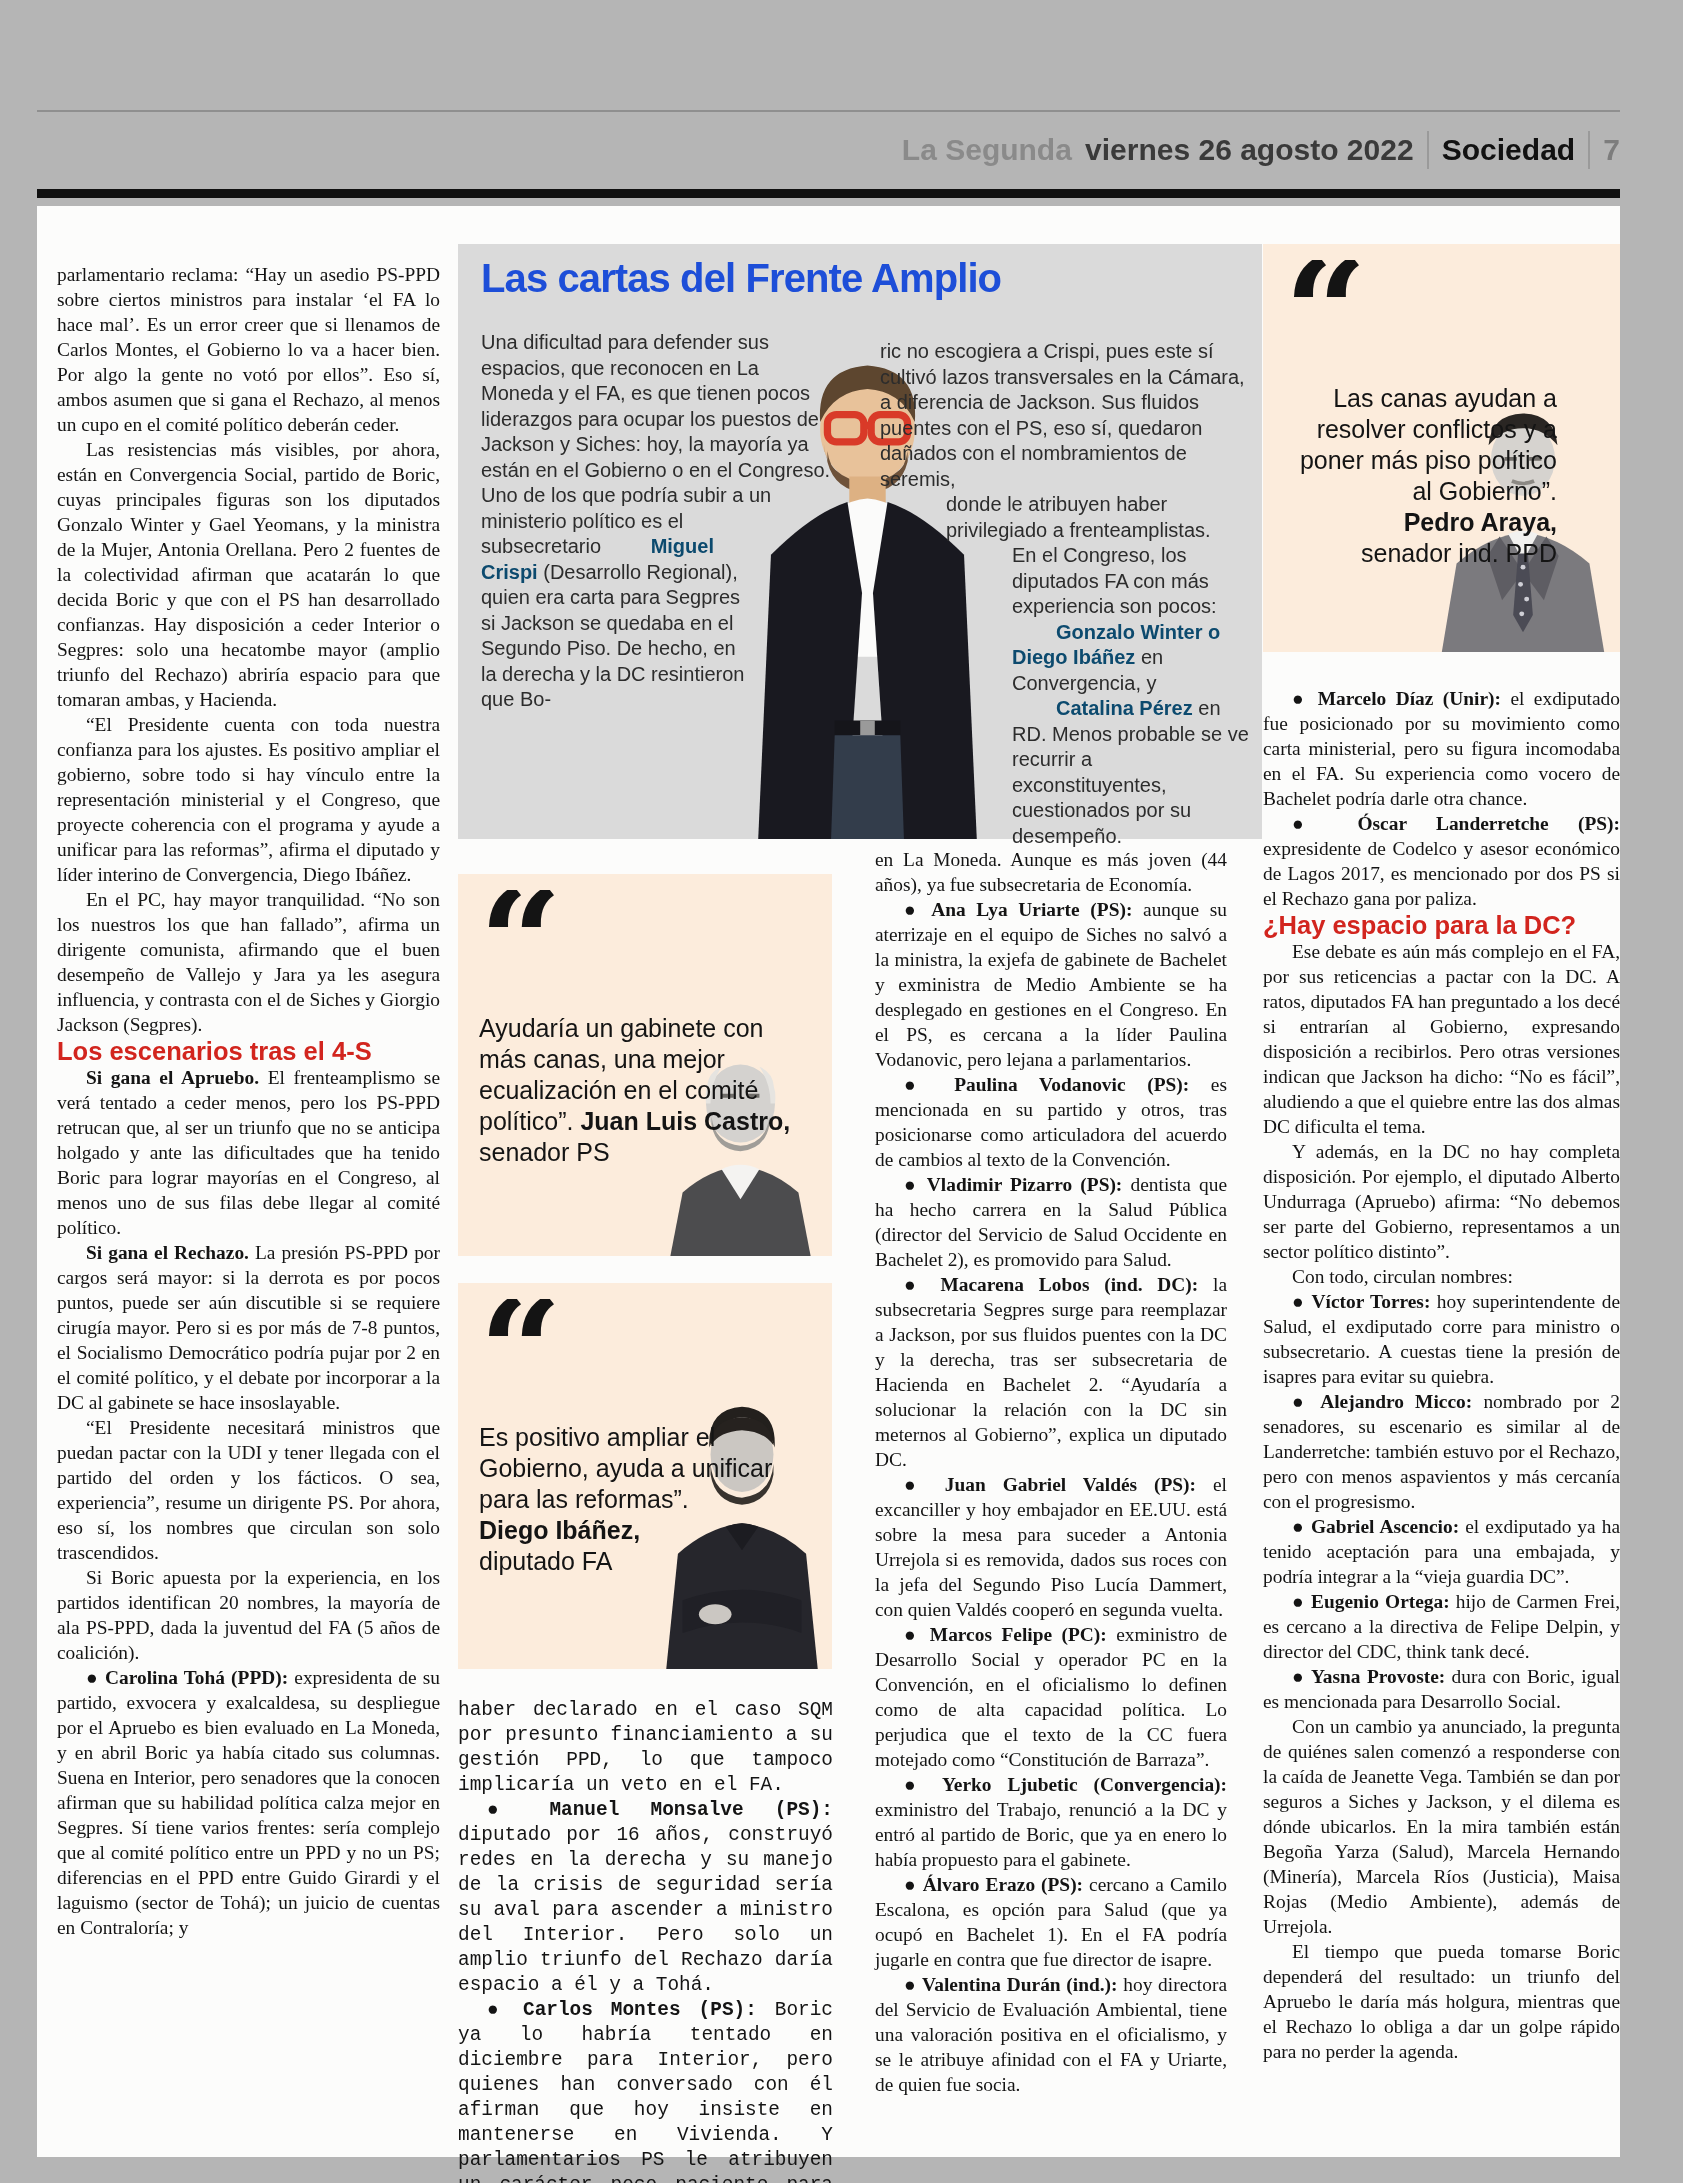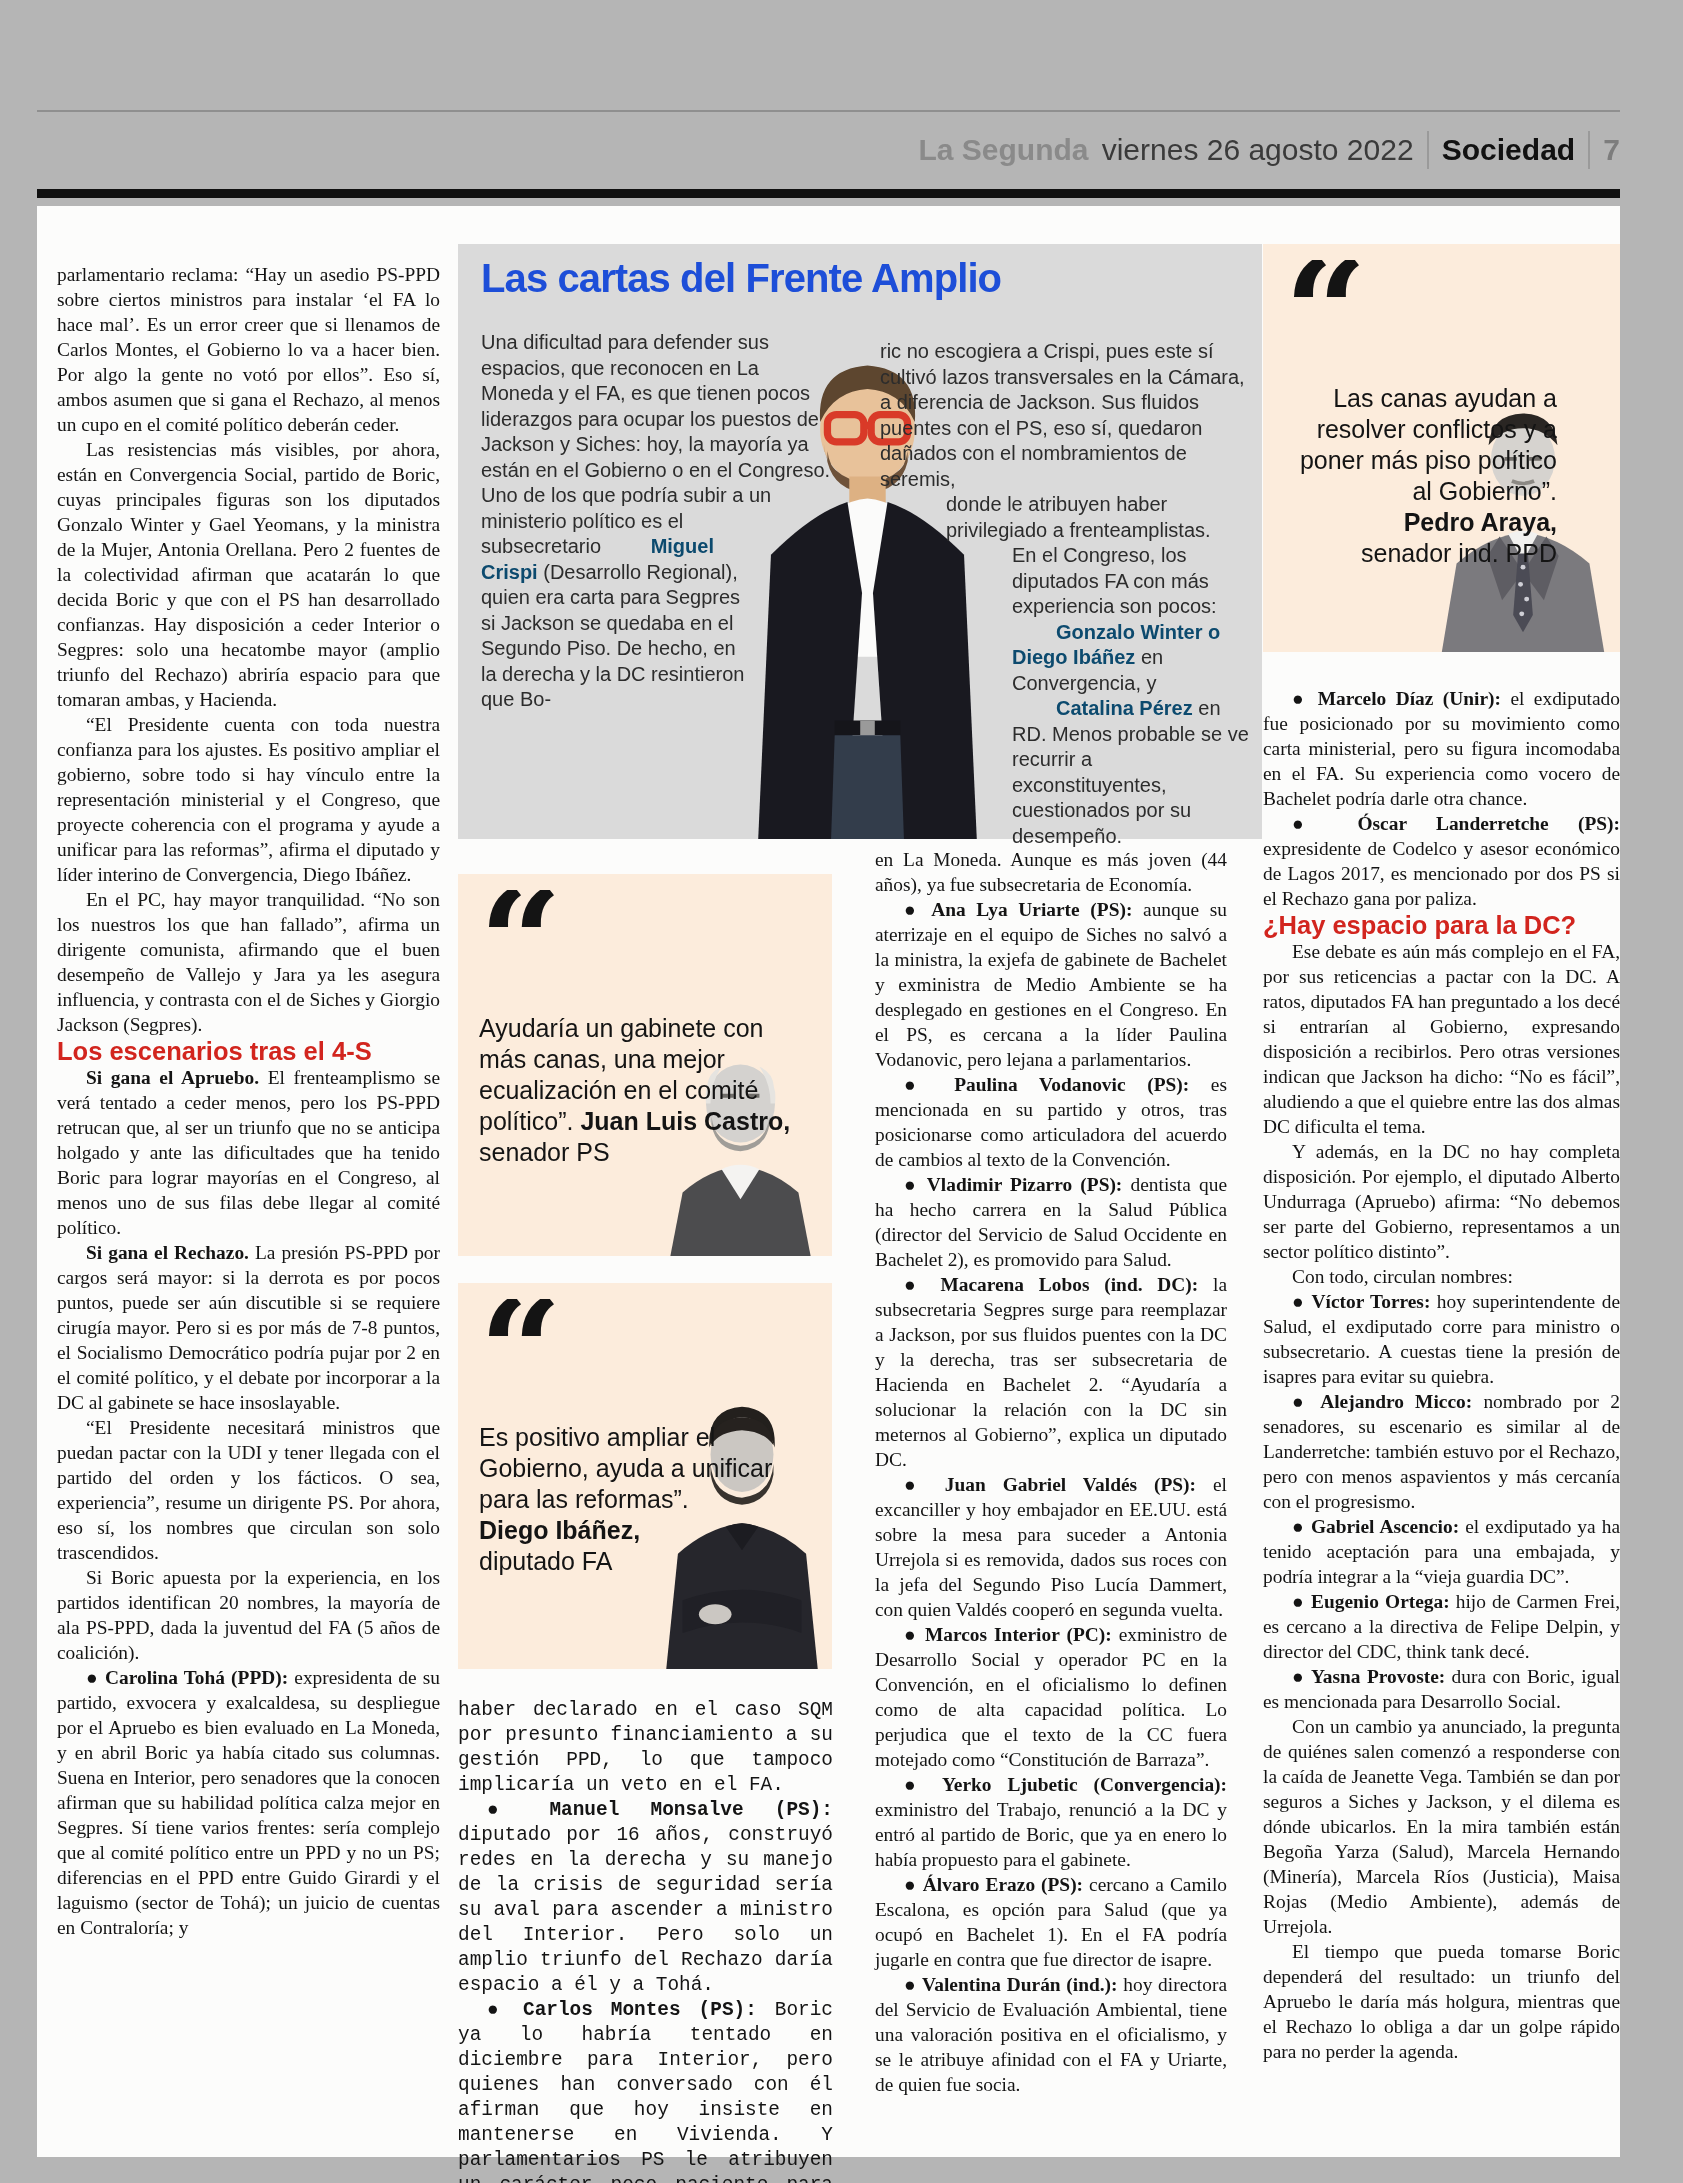--- a/index.html
+++ b/index.html
@@ -4,21 +4,21 @@
 <style>
   html,body{margin:0;padding:0;background:#b5b5b5;}
   .page{position:relative;width:1684px;height:2183px;background:#b5b5b5;font-family:"Liberation Serif",serif;overflow:hidden;}
   .content{position:absolute;left:37px;top:206px;width:1583px;height:1951px;background:#fcfcfb;}
 
   
   .mast-rule-thin{position:absolute;left:37px;top:110px;width:1583px;height:1.8px;background:#8f8f8f;}
   .mast-rule-thick{position:absolute;left:37px;top:189px;width:1583px;height:8.8px;background:#101010;}
   .masthead{position:absolute;left:37px;top:115px;width:1583px;height:70px;display:flex;justify-content:flex-end;align-items:center;gap:13.2px;font-family:"Liberation Sans",sans-serif;font-size:30px;}
   .brand{font-weight:bold;color:#8a8a8a;}
-  .mdate{color:#3a3a3a;}
+  .mdate{color:#3a3a3a;font-weight:bold;}
   .mdiv{width:1.8px;height:38px;background:#9a9a9a;}
   .msection{font-weight:bold;color:#111;}
   .mpage{font-weight:bold;color:#7d7d7d;}
 
   
   .bodycol{position:absolute;font-size:19.4px;line-height:25px;color:#141414;text-align:justify;}
   .bodycol p{margin:0;}
   .ind{text-indent:29px;}
   .lead{font-weight:bold;}
   .redhead{font-family:"Liberation Sans",sans-serif;font-weight:bold;font-size:25.5px;line-height:28px;color:#d2251e;text-align:left;margin:15px 0 9.7px 0;text-indent:0;}
@@ -162,21 +162,21 @@
     <p class="ind"><span class="lead">● Carlos Montes (PS):</span><span> Boric ya lo habría tentado en diciembre para Interior, pero quienes han conversado con él afirman que hoy insiste en mantenerse en Vivienda. Y parlamentarios PS le atribuyen un carácter poco paciente para Segpres.</span></p>
   </div>
 
   <div class="bodycol col3">
     <p><span>en La Moneda. Aunque es más joven (44 años), ya fue subsecretaria de Economía.</span></p>
     <p class="ind"><span class="lead">● Ana Lya Uriarte (PS):</span><span> aunque su aterrizaje en el equipo de Siches no salvó a la ministra, la exjefa de gabinete de Bachelet y exministra de Medio Ambiente se ha desplegado en gestiones en el Congreso. En el PS, es cercana a la líder Paulina Vodanovic, pero lejana a parlamentarios.</span></p>
     <p class="ind"><span class="lead">● Paulina Vodanovic (PS):</span><span> es mencionada en su partido y otros, tras posicionarse como articuladora del acuerdo de cambios al texto de la Convención.</span></p>
     <p class="ind"><span class="lead">● Vladimir Pizarro (PS):</span><span> dentista que ha hecho carrera en la Salud Pública (director del Servicio de Salud Occidente en Bachelet 2), es promovido para Salud.</span></p>
     <p class="ind"><span class="lead">● Macarena Lobos (ind. DC):</span><span> la subsecretaria Segpres surge para reemplazar a Jackson, por sus fluidos puentes con la DC y la derecha, tras ser subsecretaria de Hacienda en Bachelet 2. “Ayudaría a solucionar la relación con la DC sin meternos al Gobierno”, explica un diputado DC.</span></p>
     <p class="ind"><span class="lead">● Juan Gabriel Valdés (PS):</span><span> el excanciller y hoy embajador en EE.UU. está sobre la mesa para suceder a Antonia Urrejola si es removida, dados sus roces con la jefa del Segundo Piso Lucía Dammert, con quien Valdés cooperó en segunda vuelta.</span></p>
-    <p class="ind"><span class="lead">● Marcos Interior (PC):</span><span> exministro de Desarrollo Social y operador PC en la Convención, en el oficialismo lo definen como de alta capacidad política. Lo perjudica que el texto de la CC fuera motejado como “Constitución de Barraza”.</span></p>
+    <p class="ind"><span class="lead">● Marcos Felipe (PC):</span><span> exministro de Desarrollo Social y operador PC en la Convención, en el oficialismo lo definen como de alta capacidad política. Lo perjudica que el texto de la CC fuera motejado como “Constitución de Barraza”.</span></p>
     <p class="ind"><span class="lead">● Yerko Ljubetic (Convergencia):</span><span> exministro del Trabajo, renunció a la DC y entró al partido de Boric, que ya en enero lo había propuesto para el gabinete.</span></p>
     <p class="ind"><span class="lead">● Álvaro Erazo (PS):</span><span> cercano a Camilo Escalona, es opción para Salud (que ya ocupó en Bachelet 1). En el FA podría jugarle en contra que fue director de isapre.</span></p>
     <p class="ind"><span class="lead">● Valentina Durán (ind.):</span><span> hoy directora del Servicio de Evaluación Ambiental, tiene una valoración positiva en el oficialismo, y se le atribuye afinidad con el FA y Uriarte, de quien fue socia.</span></p>
   </div>
 
   <div class="pq q3">
     <div class="qmark">“</div>
     <div class="qbody"><span>Las canas ayudan a resolver conflictos y a poner más piso político al Gobierno”. </span><br><span class="qname">Pedro Araya,</span><br><span> senador ind. PPD</span></div>
     <div class="qphoto araya">
       <svg viewBox="0 0 300 400" preserveAspectRatio="xMidYMax meet">

